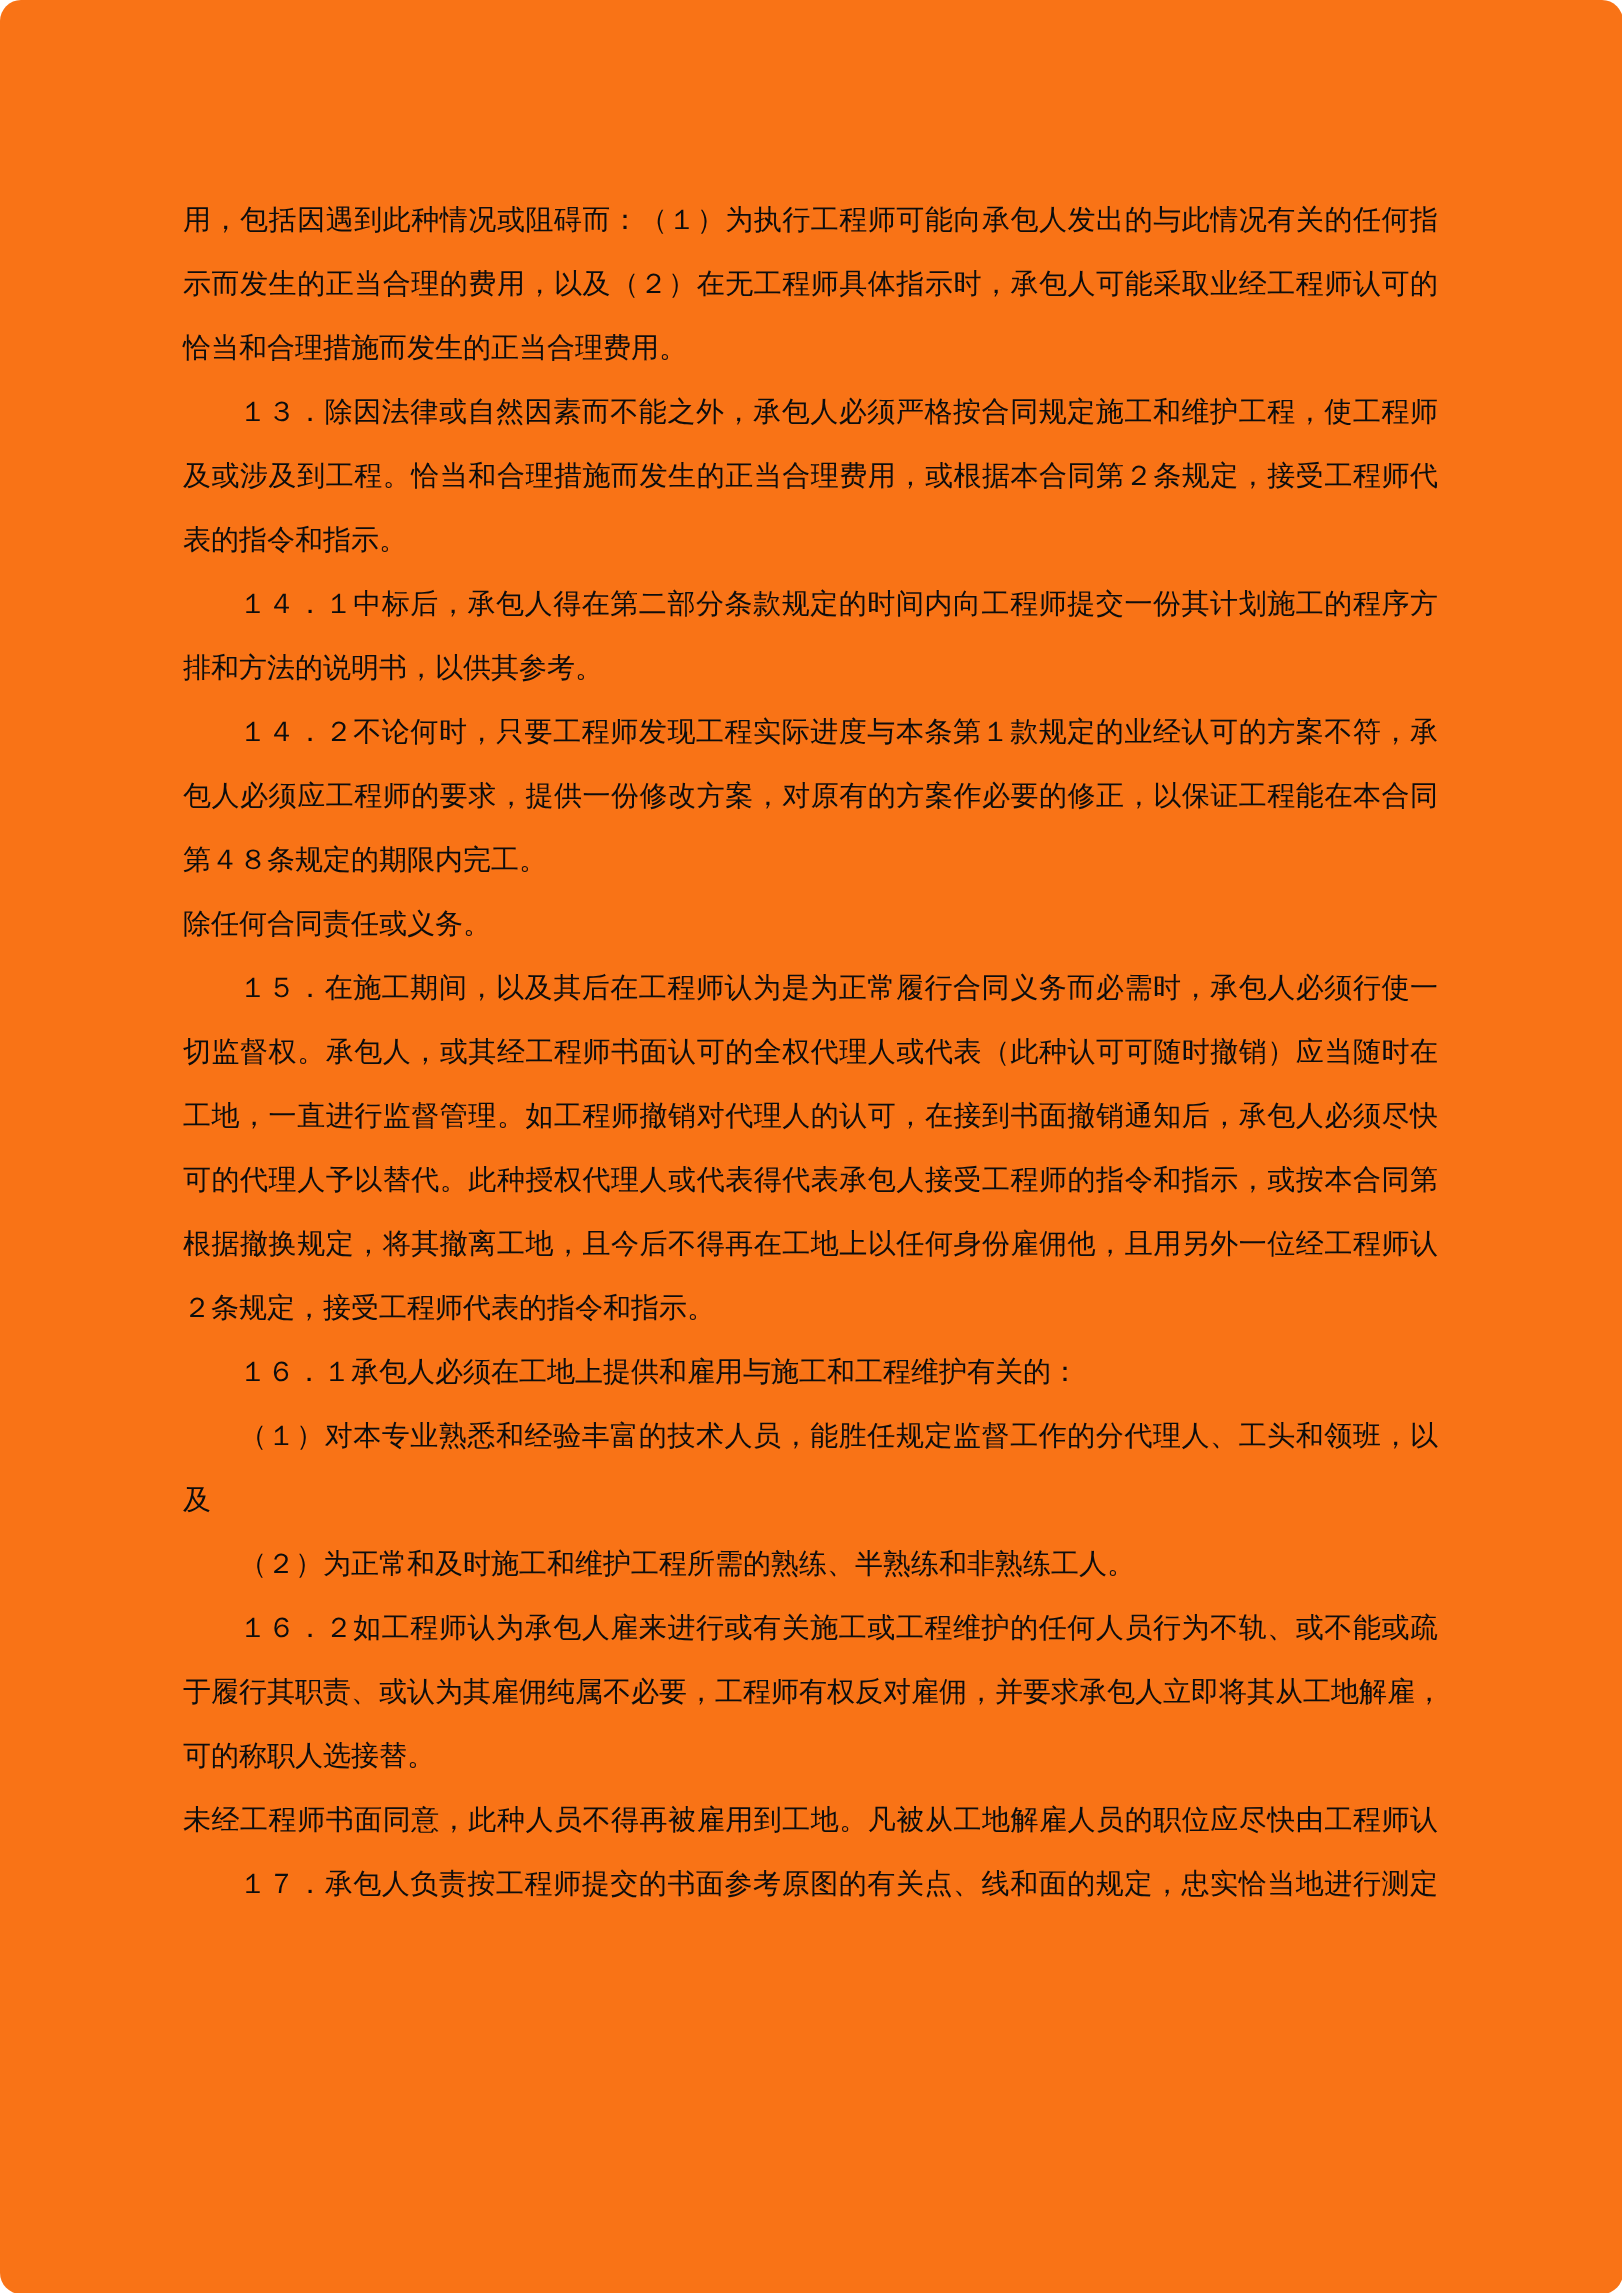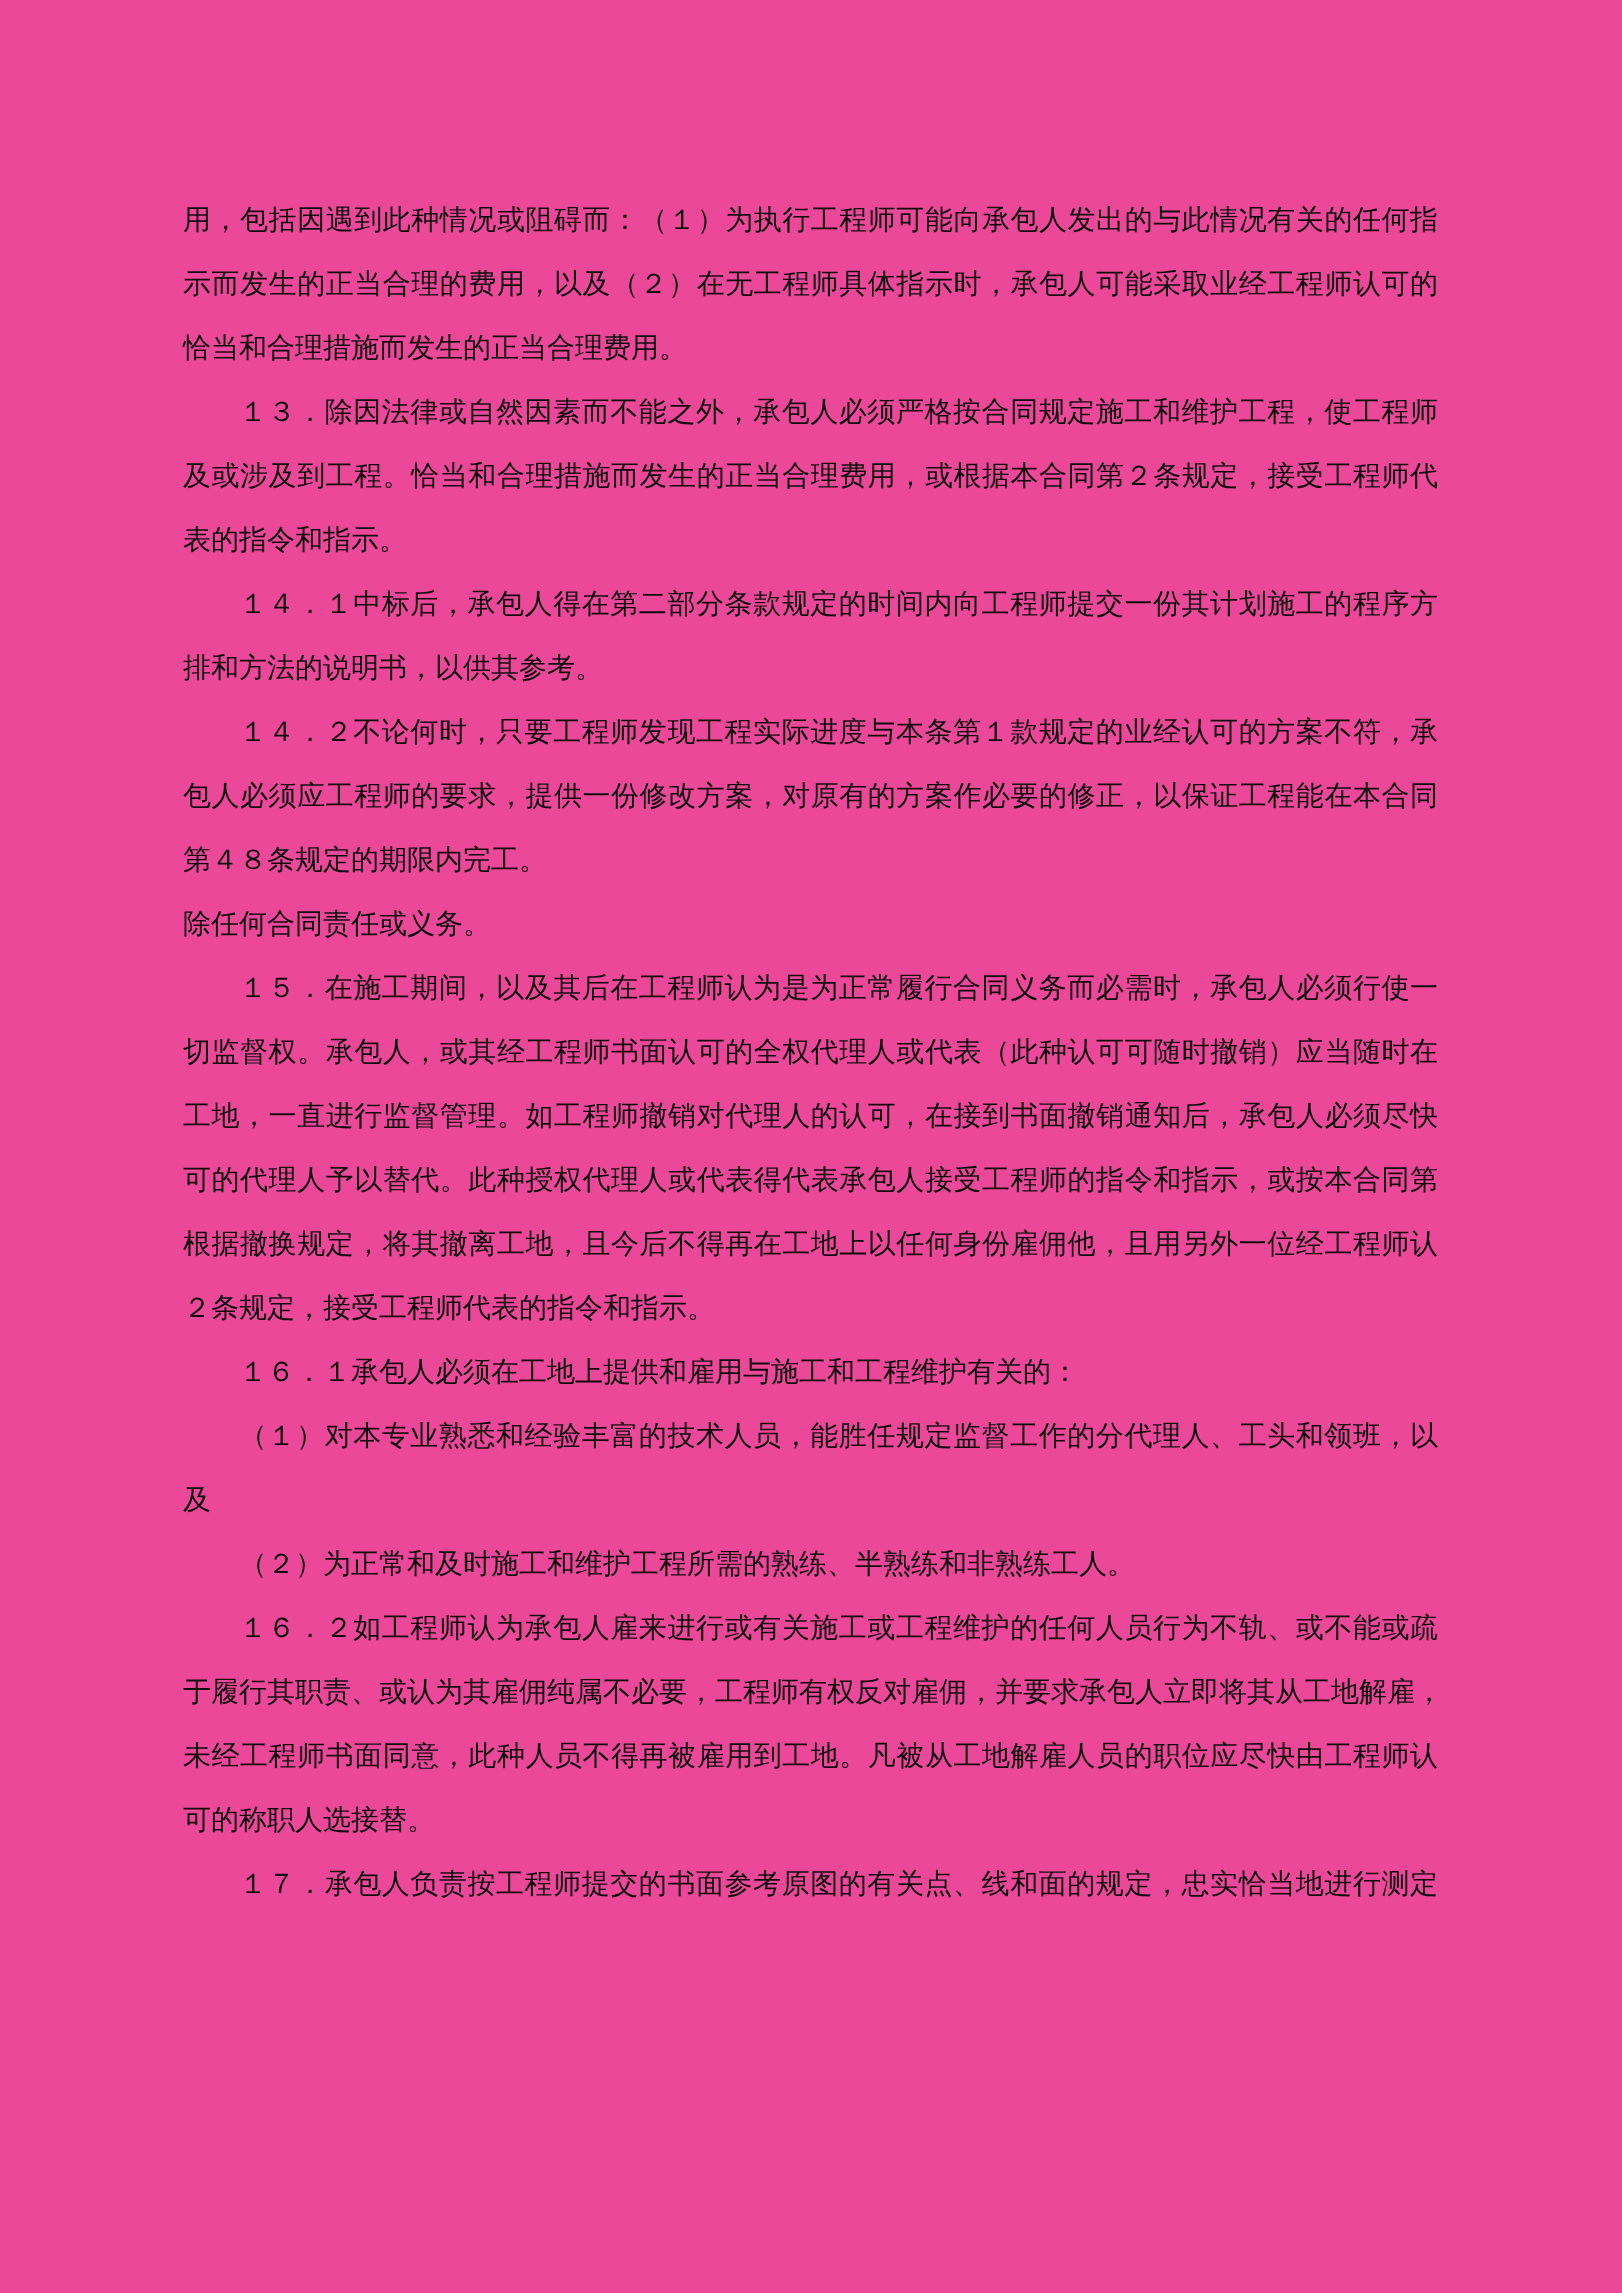--- a/index.html
+++ b/index.html
@@ -4,22 +4,23 @@
 <style>
   html, body {
     margin: 0;
     padding: 0;
     background: #ffffff;
   }
   .page {
     position: relative;
     width: 1623px;
     height: 2294px;
-    background: #ec4899;
+    background: #f97316;
     overflow: hidden;
+    border-radius: 21px;
   }
   .doc {
     position: absolute;
     left: 183px;
     top: 188px;
     width: 1255px;
     color: #0d0d0d;
     font-family: "Liberation Serif", "DejaVu Serif", serif;
     font-size: 28px;
     line-height: 64px;
@@ -85,21 +86,21 @@
       <div class="paragraph">
         <div class="line indent">（１）对本专业熟悉和经验丰富的技术人员，能胜任规定监督工作的分代理人、工头和领班，以</div>
         <div class="line final">及</div>
       </div>
       <div class="paragraph">
         <div class="line indent final">（２）为正常和及时施工和维护工程所需的熟练、半熟练和非熟练工人。</div>
       </div>
       <div class="paragraph">
         <div class="line indent">１６．２如工程师认为承包人雇来进行或有关施工或工程维护的任何人员行为不轨、或不能或疏</div>
         <div class="line">于履行其职责、或认为其雇佣纯属不必要，工程师有权反对雇佣，并要求承包人立即将其从工地解雇，</div>
+        <div class="line final">可的称职人选接替。</div>
         <div class="line">未经工程师书面同意，此种人员不得再被雇用到工地。凡被从工地解雇人员的职位应尽快由工程师认</div>
-        <div class="line final">可的称职人选接替。</div>
       </div>
       <div class="paragraph">
         <div class="line indent">１７．承包人负责按工程师提交的书面参考原图的有关点、线和面的规定，忠实恰当地进行测定</div>
       </div>
     </div>
 </div>
 
 
 </body></html>

